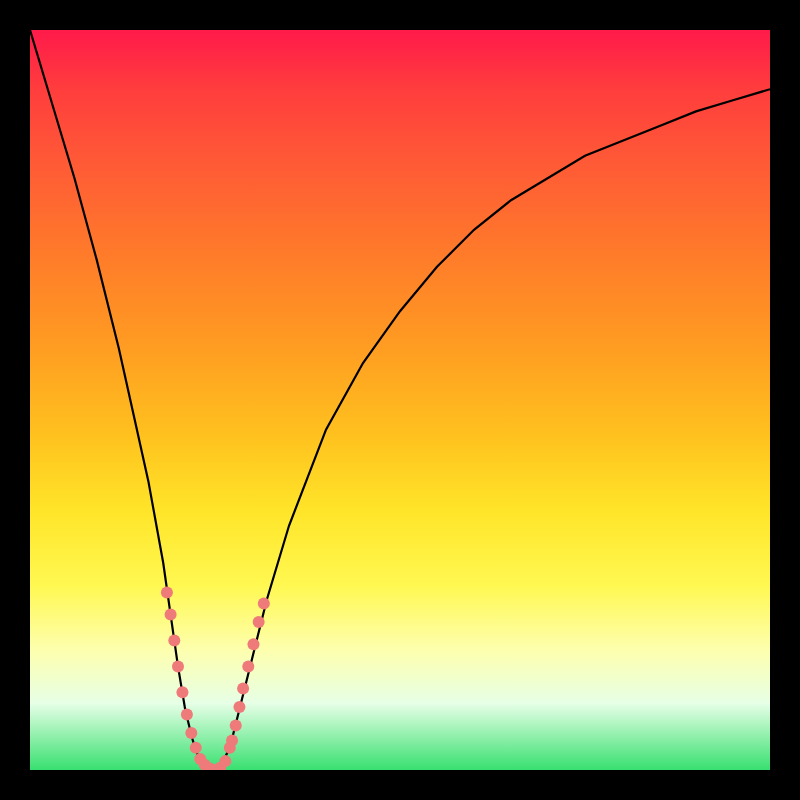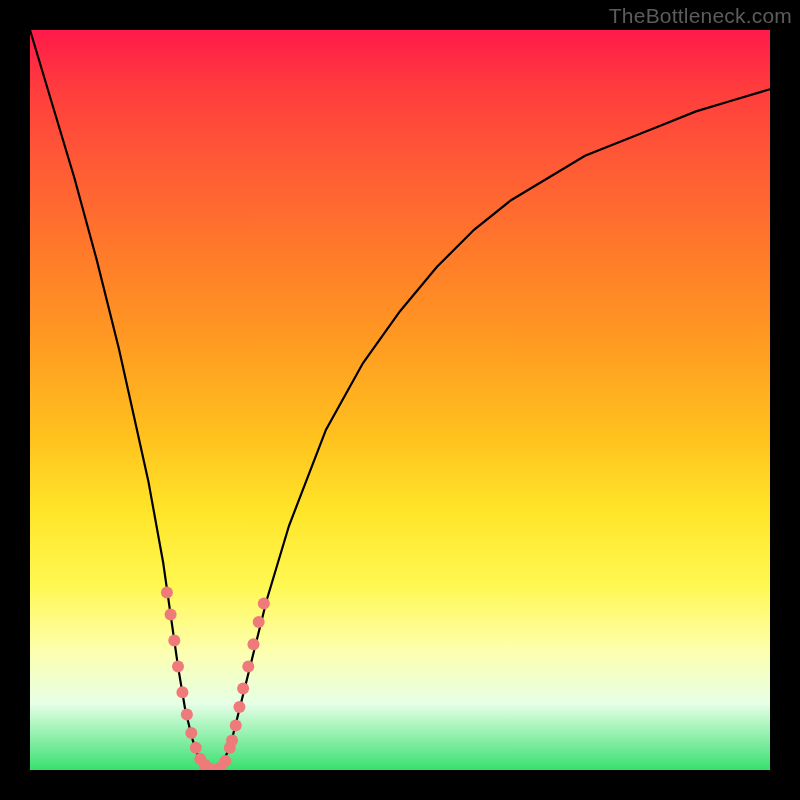--- a/index.html
+++ b/index.html
@@ -85,14 +85,13 @@
           <circle cx="205.72" cy="695.60" r="6" fill="#ef7a7a"></circle>
           <circle cx="209.42" cy="677.10" r="6" fill="#ef7a7a"></circle>
           <circle cx="213.12" cy="658.60" r="6" fill="#ef7a7a"></circle>
           <circle cx="218.30" cy="636.40" r="6" fill="#ef7a7a"></circle>
           <circle cx="223.48" cy="614.20" r="6" fill="#ef7a7a"></circle>
           <circle cx="228.66" cy="592.00" r="6" fill="#ef7a7a"></circle>
           <circle cx="233.84" cy="573.50" r="6" fill="#ef7a7a"></circle>
         </g>
     </svg>
   </div>
-  <div class="watermark">TheBottleneck.com</div>
 </div>
 
 </body></html>

